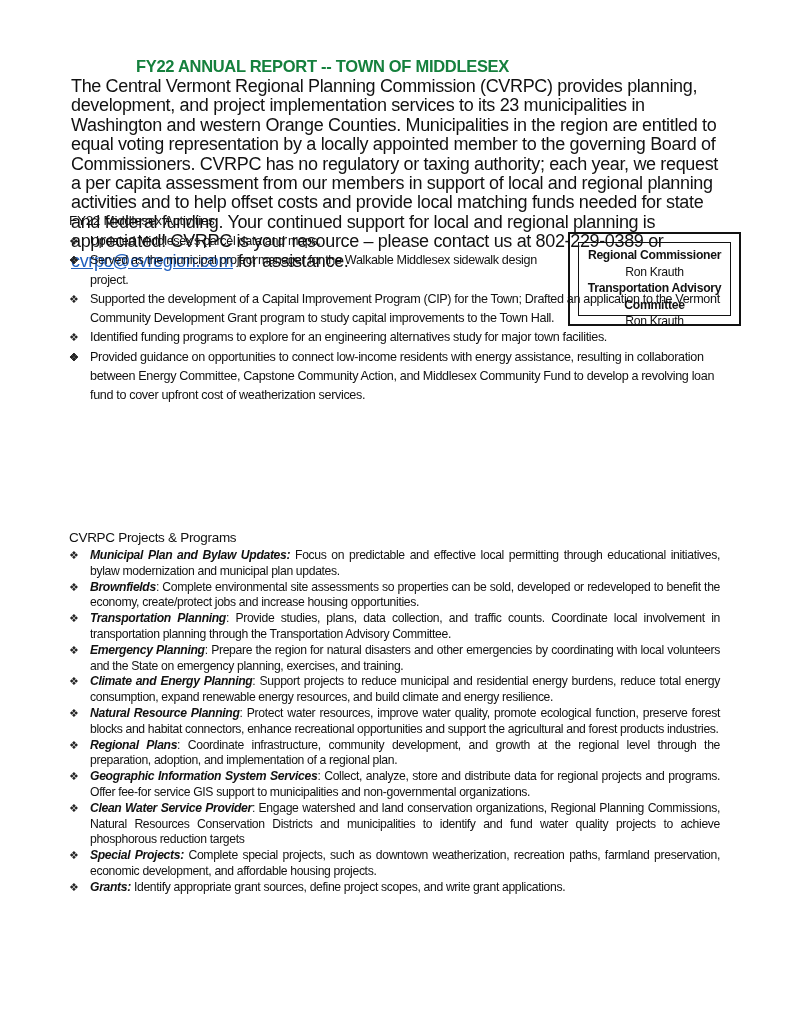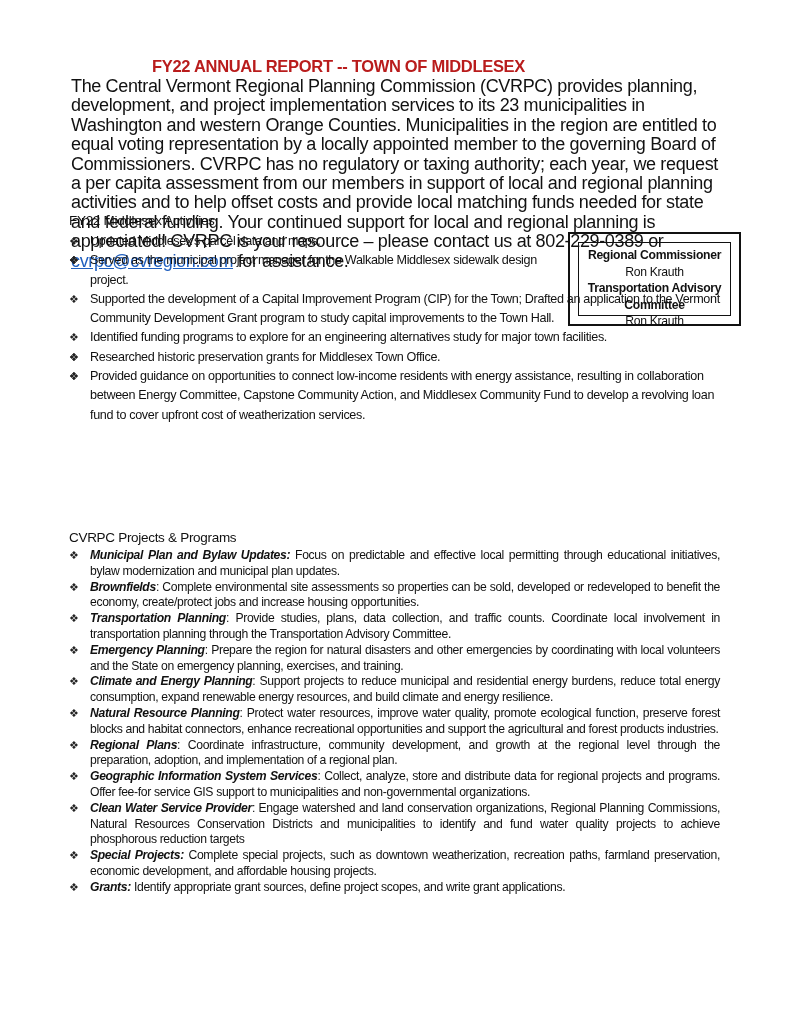--- a/index.html
+++ b/index.html
@@ -1,20 +1,20 @@
 <!DOCTYPE html>
 <html><head>
 <meta charset="utf-8">
 <style>
   html, body { margin: 0; padding: 0; background: #ffffff; }
   body { width: 791px; height: 1024px; position: relative; overflow: hidden;
          font-family: "Liberation Sans", "DejaVu Sans", sans-serif; color: #111; }
   .page { position: absolute; left: 0; top: 0; width: 791px; height: 1024px; }
-  .title { position: absolute; left: 16px; width: 645px; top: 57px; text-align: center;
-           font-weight: bold; font-size: 16.5px; letter-spacing: -0.3px; color: #b91c1c; }
+  .title { position: absolute; left: 0; width: 645px; top: 57px; text-align: center;
+           font-weight: bold; font-size: 16.5px; letter-spacing: -0.3px; color: #15803d; }
   .intro { position: absolute; left: 71px; top: 77px; width: 652px;
            font-size: 18px; line-height: 19.4px; letter-spacing: -0.35px; color: #111; }
   .intro a { color: #1f5fbf; text-decoration: underline; }
   .h2 { position: absolute; left: 69px; font-weight: normal; font-size: 13.5px;
         letter-spacing: -0.3px; color: #111; }
   ul.list { position: absolute; left: 69px; margin: 0; padding: 0; list-style: none; }
   ul.list li { position: relative; padding-left: 21px; }
   ul.list li .bullet { position: absolute; left: 0; top: 0; font-size: 11px; color: #222; }
   .act li { font-size: 12.6px; line-height: 19.3px; letter-spacing: -0.35px; }
   .act { top: 232px; width: 652px; }
@@ -51,21 +51,21 @@
   </div>
 
   <ul class="list act">
     <li class="narrow"><span class="bullet">❖</span><span>Updated Middlesex’s parcel data and maps.</span></li>
     <li class="narrow"><span class="bullet">❖</span></li>
     <li class="narrow"><span class="bullet">❖</span></li>
     <li class="narrow"><span class="bullet">❖</span><span>Served as the municipal project manager for the Walkable Middlesex sidewalk design project.</span></li>
     <li><span class="bullet">❖</span><span>Supported the development of a Capital Improvement Program (CIP) for the Town; Drafted an application to the Vermont Community Development Grant program to study capital improvements to the Town Hall.</span></li>
     <li><span class="bullet">❖</span><span>Identified funding programs to explore for an engineering alternatives study for major town facilities.</span></li>
     <li><span class="bullet">❖</span></li>
-    <li><span class="bullet">❖</span><span>Researched historic preservation grants for Middlesex Town Office.</span></li>
+    <li><span class="bullet">❖</span></li>
     <li><span class="bullet">❖</span></li>
     <li><span class="bullet">❖</span><span>Provided guidance on opportunities to connect low-income residents with energy assistance, resulting in collaboration between Energy Committee, Capstone Community Action, and Middlesex Community Fund to develop a revolving loan fund to cover upfront cost of weatherization services.</span></li>
   </ul>
 
   <div class="h2" style="top:530px;">CVRPC Projects &amp; Programs</div>
 
   <ul class="list prog">
     <li><span class="bullet">❖</span><span class="lbl">Municipal Plan and Bylaw Updates:</span><span> Focus on predictable and effective local permitting through educational initiatives, bylaw modernization and municipal plan updates.</span></li>
     <li><span class="bullet">❖</span><span class="lbl">Brownfields</span><span>: Complete environmental site assessments so properties can be sold, developed or redeveloped to benefit the economy, create/protect jobs and increase housing opportunities.</span></li>
     <li><span class="bullet">❖</span><span class="lbl">Transportation Planning</span><span>: Provide studies, plans, data collection, and traffic counts. Coordinate local involvement in transportation planning through the Transportation Advisory Committee.</span></li>

